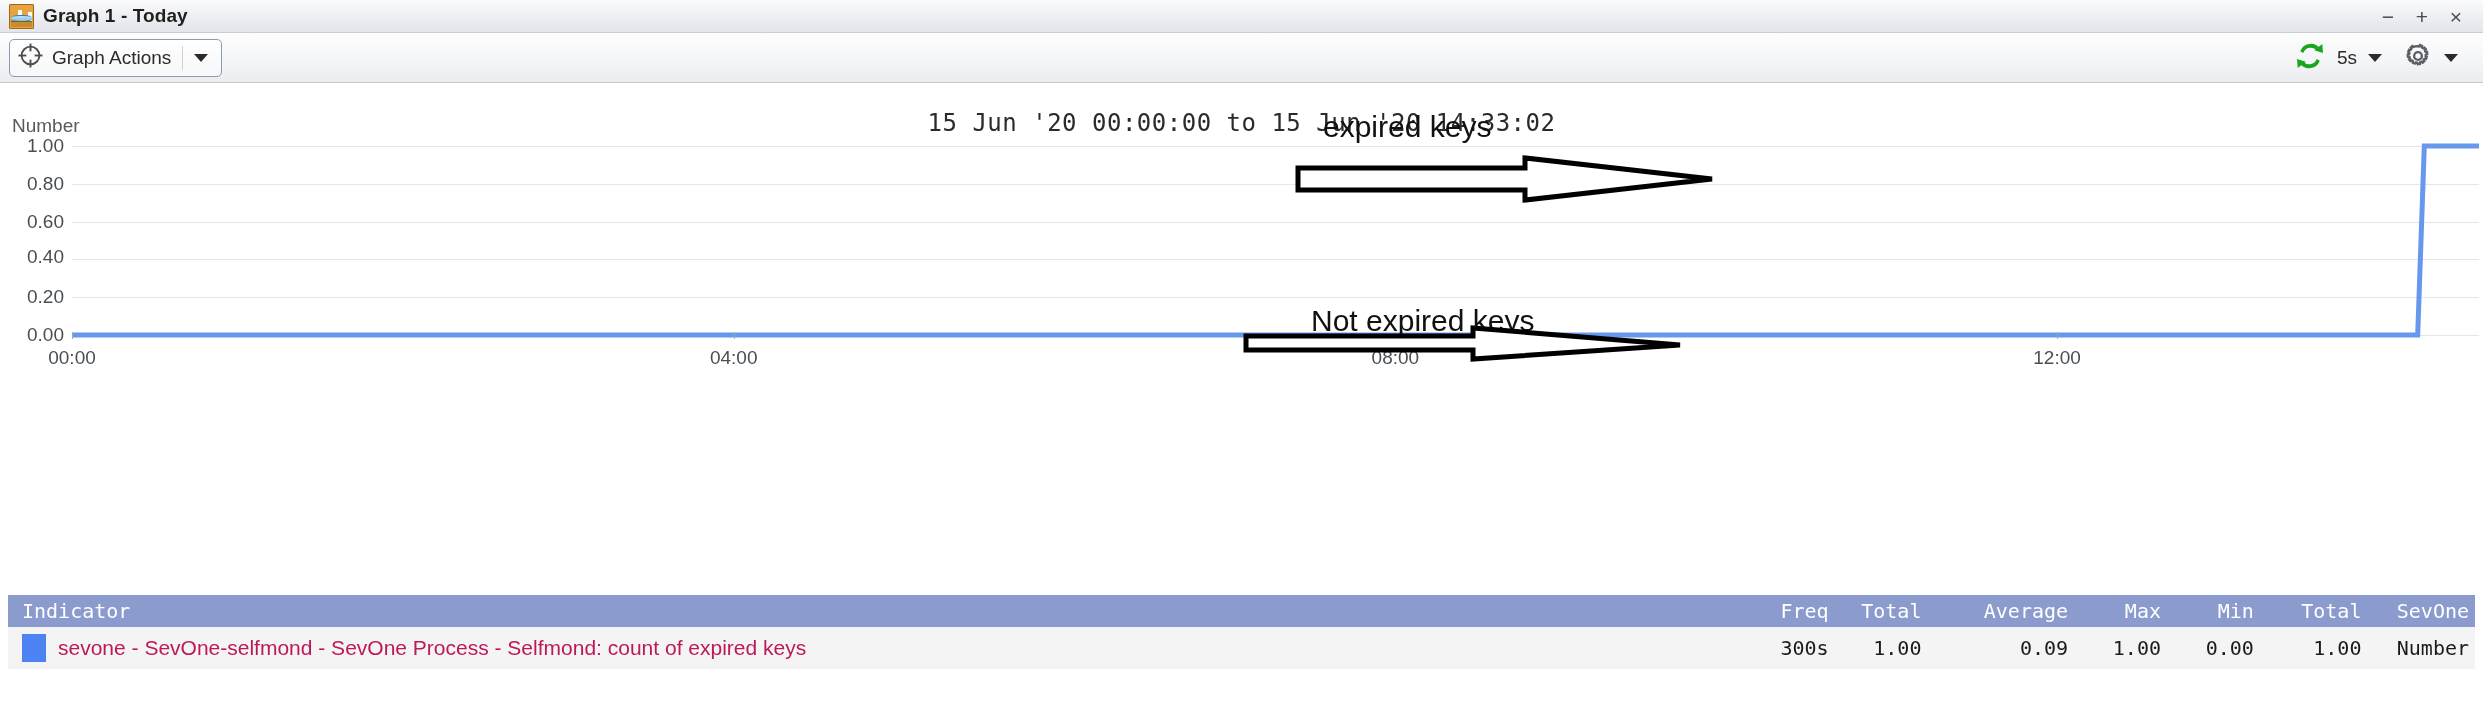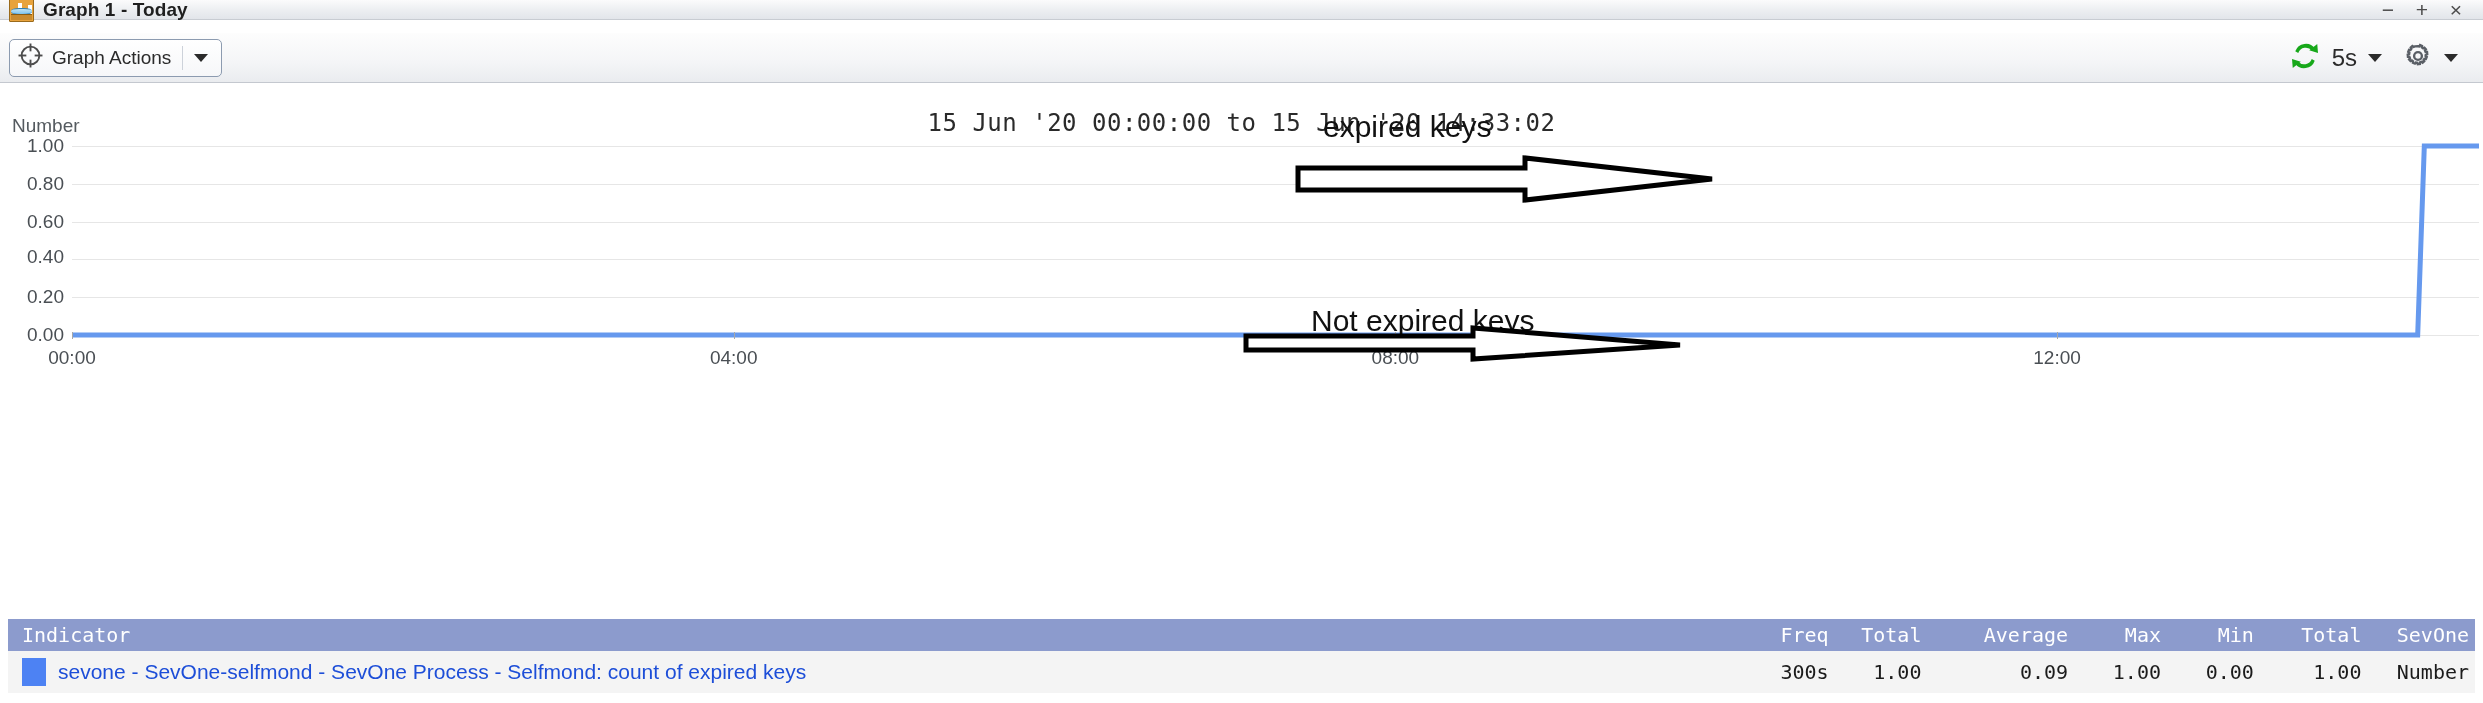--- a/index.html
+++ b/index.html
@@ -5,21 +5,21 @@
   * { box-sizing: border-box; margin: 0; padding: 0; }
   html, body {
     width: 2483px; height: 703px;
     font-family: "Liberation Sans", sans-serif;
     background: #ffffff;
     overflow: hidden;
   }
 
   
   #titlebar {
-    position: absolute; left: 0; top: 0; width: 2483px; height: 20px;
+    position: absolute; left: 0; top: 0; width: 2483px; height: 33px;
     background: linear-gradient(to bottom, #fbfbfc 0%, #eceef1 55%, #e2e5ea 100%);
     border-bottom: 1px solid #c8ccd2;
     display: flex; align-items: center;
   }
   #app-icon {
     width: 25px; height: 25px; margin-left: 9px; margin-right: 9px;
     position: relative; flex: none;
     background: #e8a33d;
     border: 1px solid #9a6a1c;
     border-radius: 1px;
@@ -67,21 +67,21 @@
   #graph-actions-label {
     font-size: 19px; color: #2b2b2b; padding: 0 11px 0 9px;
   }
   .vdiv { width: 1px; height: 24px; background: #cdd2da; }
   .caret {
     width: 0; height: 0; border-left: 7px solid transparent; border-right: 7px solid transparent;
     border-top: 8px solid #2b2b2b; margin: 0 11px;
   }
   #toolbar-right { margin-left: auto; display: flex; align-items: center; margin-right: 14px; }
   #refresh-icon { width: 30px; height: 30px; flex: none; }
-  #refresh-interval { font-size: 24px; color: #2b2b2b; margin-left: 12px; }
+  #refresh-interval { font-size: 19px; color: #2b2b2b; margin-left: 12px; }
   #gear-icon { width: 30px; height: 30px; flex: none; margin-left: 10px; }
 
   
   #chart-area {
     position: absolute; left: 0; top: 83px; width: 2483px; height: 512px;
     background: #ffffff;
   }
   #chart-title {
     position: absolute; left: 0; top: 26px; width: 2483px; text-align: center;
     font-family: "DejaVu Sans Mono", "Liberation Mono", monospace;
@@ -126,21 +126,21 @@
     font-size: 20px; color: #ffffff;
   }
   #legend-row {
     height: 42px; background: #f4f4f4; display: flex; align-items: center;
     font-family: "DejaVu Sans Mono", "Liberation Mono", monospace;
     font-size: 20px; color: #1b1b1b;
   }
   .col-indicator { width: 1770px; padding-left: 14px; display: flex; align-items: center; }
   .swatch { width: 24px; height: 28px; background: #4d82f3; flex: none; margin-right: 12px; }
   #legend-row .series-label {
-    font-family: "Liberation Sans", sans-serif; font-size: 21px; color: #1d4ed8;
+    font-family: "Liberation Sans", sans-serif; font-size: 21px; color: #be185d;
   }
   .col-num { text-align: right; padding-right: 6px; }
   .c-freq    { width: 100px; }
   .c-last    { width: 95px; }
   .c-average { width: 150px; }
   .c-max     { width: 95px; }
   .c-min     { width: 95px; }
   .c-total   { width: 110px; text-align: right; }
   .c-units   { width: 110px; }
   #legend-header .col-indicator { padding-left: 14px; }
@@ -248,21 +248,21 @@
     <polygon points="3,13 230,13 230,3 417,24 230,45 230,35 3,35" fill="#ffffff" stroke="#000000" stroke-width="5" stroke-linejoin="miter"></polygon>
   </svg>
 
   <div class="annot-text" style="left:1311px; top:221px;">Not expired keys</div>
   <svg class="annot-arrow" style="left:1243px; top:240px; width:440px; height:40px;" viewBox="0 0 440 40">
     <polygon points="3,13 230,13 230,5 437,22 230,36 230,27 3,27" fill="#ffffff" stroke="#000000" stroke-width="5" stroke-linejoin="miter"></polygon>
   </svg>
 </div>
 
 <div id="legend">
-  <div id="legend-header" style="background: rgb(140, 155, 205); margin-top: 24px;">
+  <div id="legend-header" style="background: rgb(140, 155, 205);">
     <div class="col-indicator">Indicator</div>
     <div class="col-num c-freq">Freq</div>
     <div class="col-num c-last">Total</div>
     <div class="col-num c-average">Average</div>
     <div class="col-num c-max">Max</div>
     <div class="col-num c-min">Min</div>
     <div class="col-num c-total">Total</div>
     <div class="col-num c-units">SevOne</div>
   </div>
 

